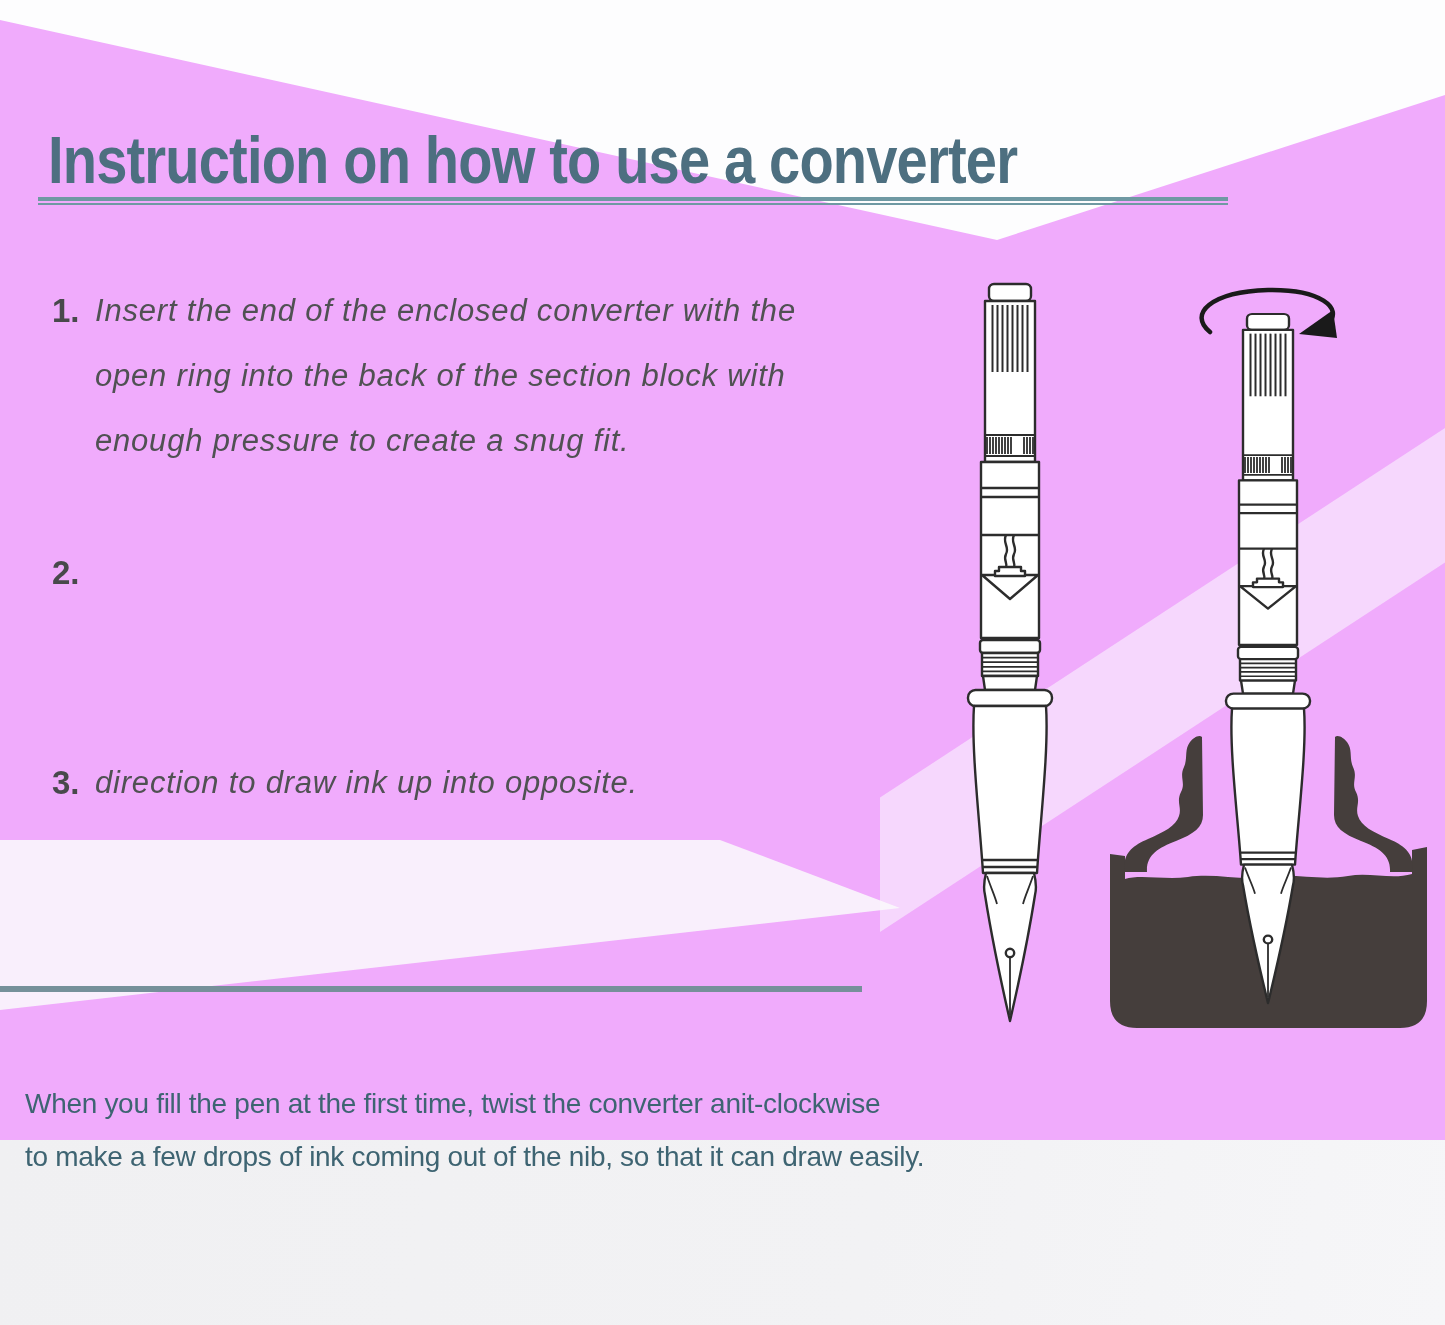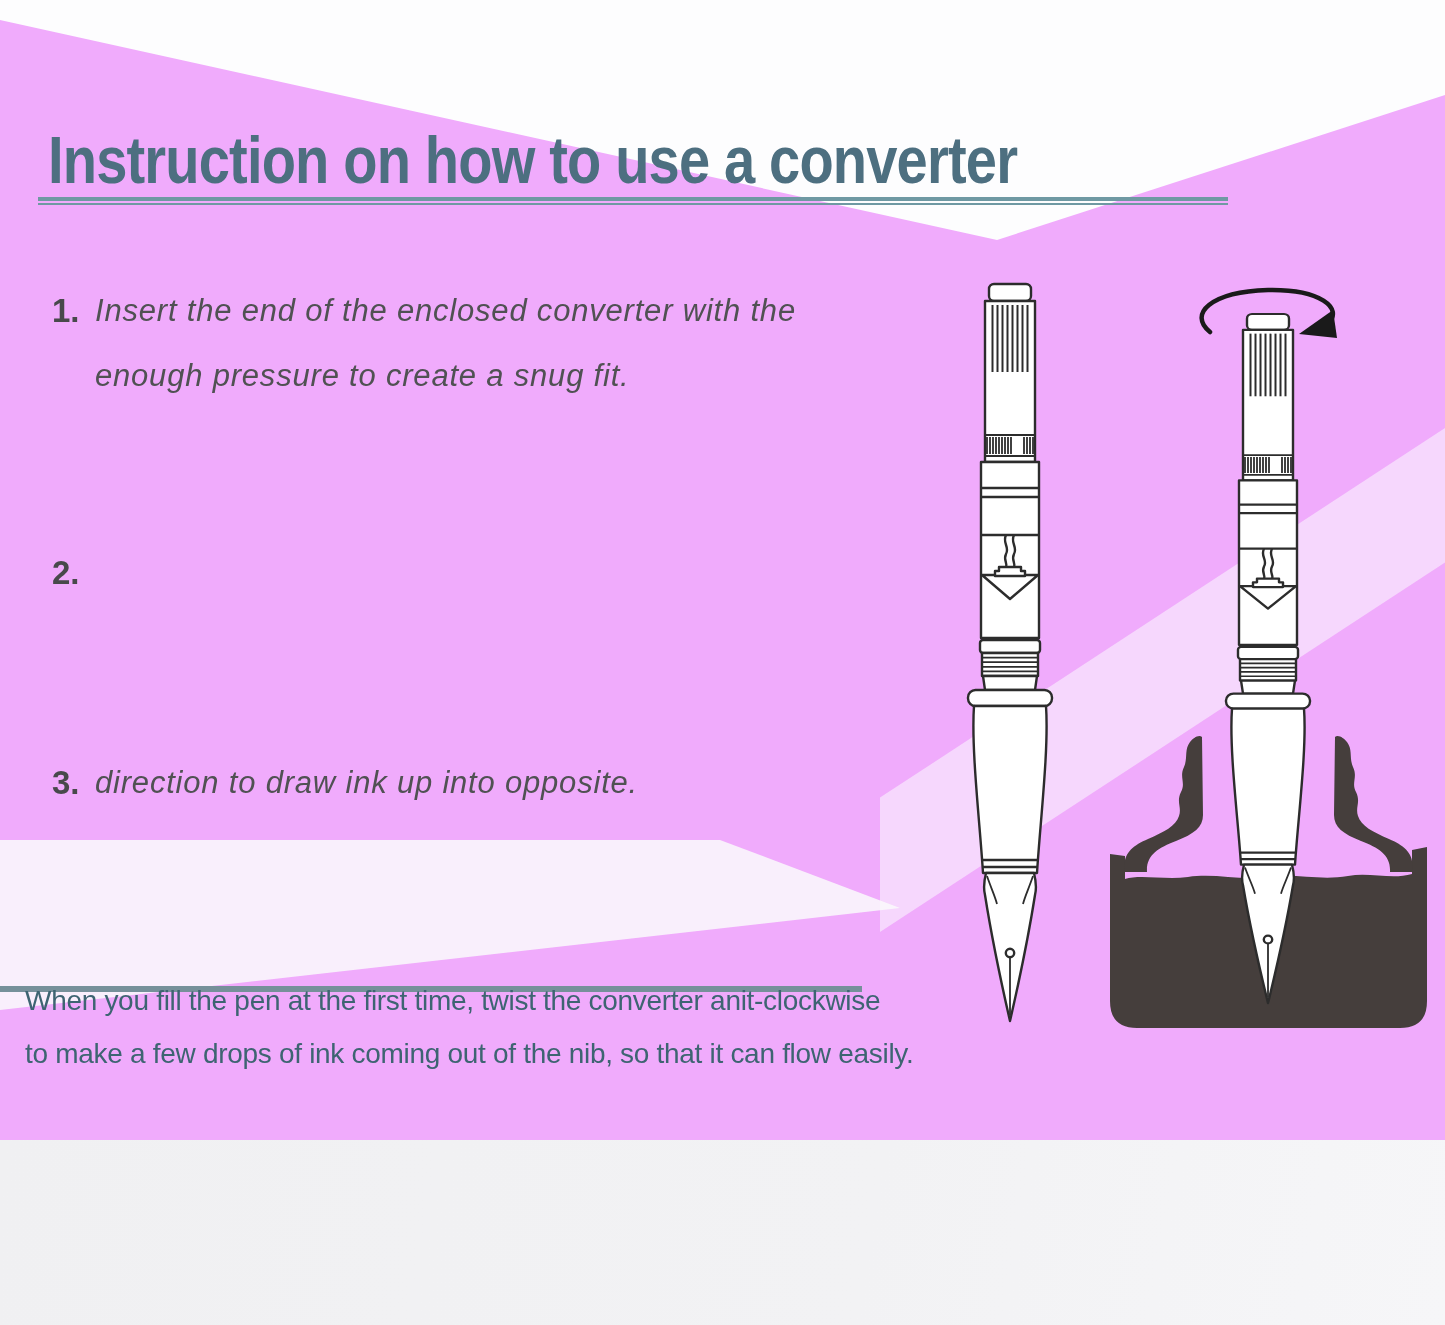--- a/index.html
+++ b/index.html
@@ -34,21 +34,21 @@
     width:43px;flex:0 0 43px;line-height:65px;letter-spacing:0;
   }
   .step .lines .line{
     font-size:31px;color:#505153;line-height:65px;
     letter-spacing:0.8px;white-space:nowrap;font-style:italic;
   }
   .step1{top:278px;}
   .step2{top:540px;}
   .step3{top:750px;}
   .divider{position:absolute;left:0;top:986px;width:862px;height:6px;background:#76909a;}
-  .note{position:absolute;left:25px;top:974px;}
+  .note{position:absolute;left:25px;top:1077px;}
   .note .nline{
     font-size:28px;color:#3e6472;line-height:53px;
     letter-spacing:-0.3px;white-space:nowrap;
   }
   .illustration{position:absolute;left:900px;top:270px;width:545px;height:790px;}
 </style>
 </head>
 <body>
 
 <div class="canvas">
@@ -61,20 +61,21 @@
   <h1 class="title">Instruction on how to use a converter</h1>
   <div class="title-underline">
     <div class="ul-a"></div>
       <div class="ul-b"></div>
   </div>
 
   <div class="step step1">
     <span class="num">1.</span>
     <div class="lines">
       <div class="line">Insert the end of the enclosed converter with the</div>
+      <div class="line">open ring into the back of the section block with</div>
       <div class="line">enough pressure to create a snug fit.</div>
     </div>
   </div>
 
   <div class="step step2">
     <span class="num">2.</span>
     <div class="lines">
     </div>
   </div>
 
@@ -82,21 +83,21 @@
     <span class="num">3.</span>
     <div class="lines">
       <div class="line">direction to draw ink up into opposite.</div>
     </div>
   </div>
 
   <div class="divider"></div>
 
   <div class="note">
     <div class="nline">When you fill the pen at the first time, twist the converter anit-clockwise</div>
-    <div class="nline">to make a few drops of ink coming out of the nib, so that it can flow easily.</div>
+    <div class="nline">to make a few drops of ink coming out of the nib, so that it can draw easily.</div>
   </div>
 
   <svg class="illustration" viewBox="0 0 545 790" xmlns="http://www.w3.org/2000/svg">
     <defs>
       <g id="pen" stroke="#2c2c2c" stroke-width="2.4" fill="#ffffff" stroke-linejoin="round">
 
         <rect x="-21" y="0" width="42" height="17" rx="5"></rect>
 
         <rect x="-25" y="17" width="50" height="161"></rect>
 

